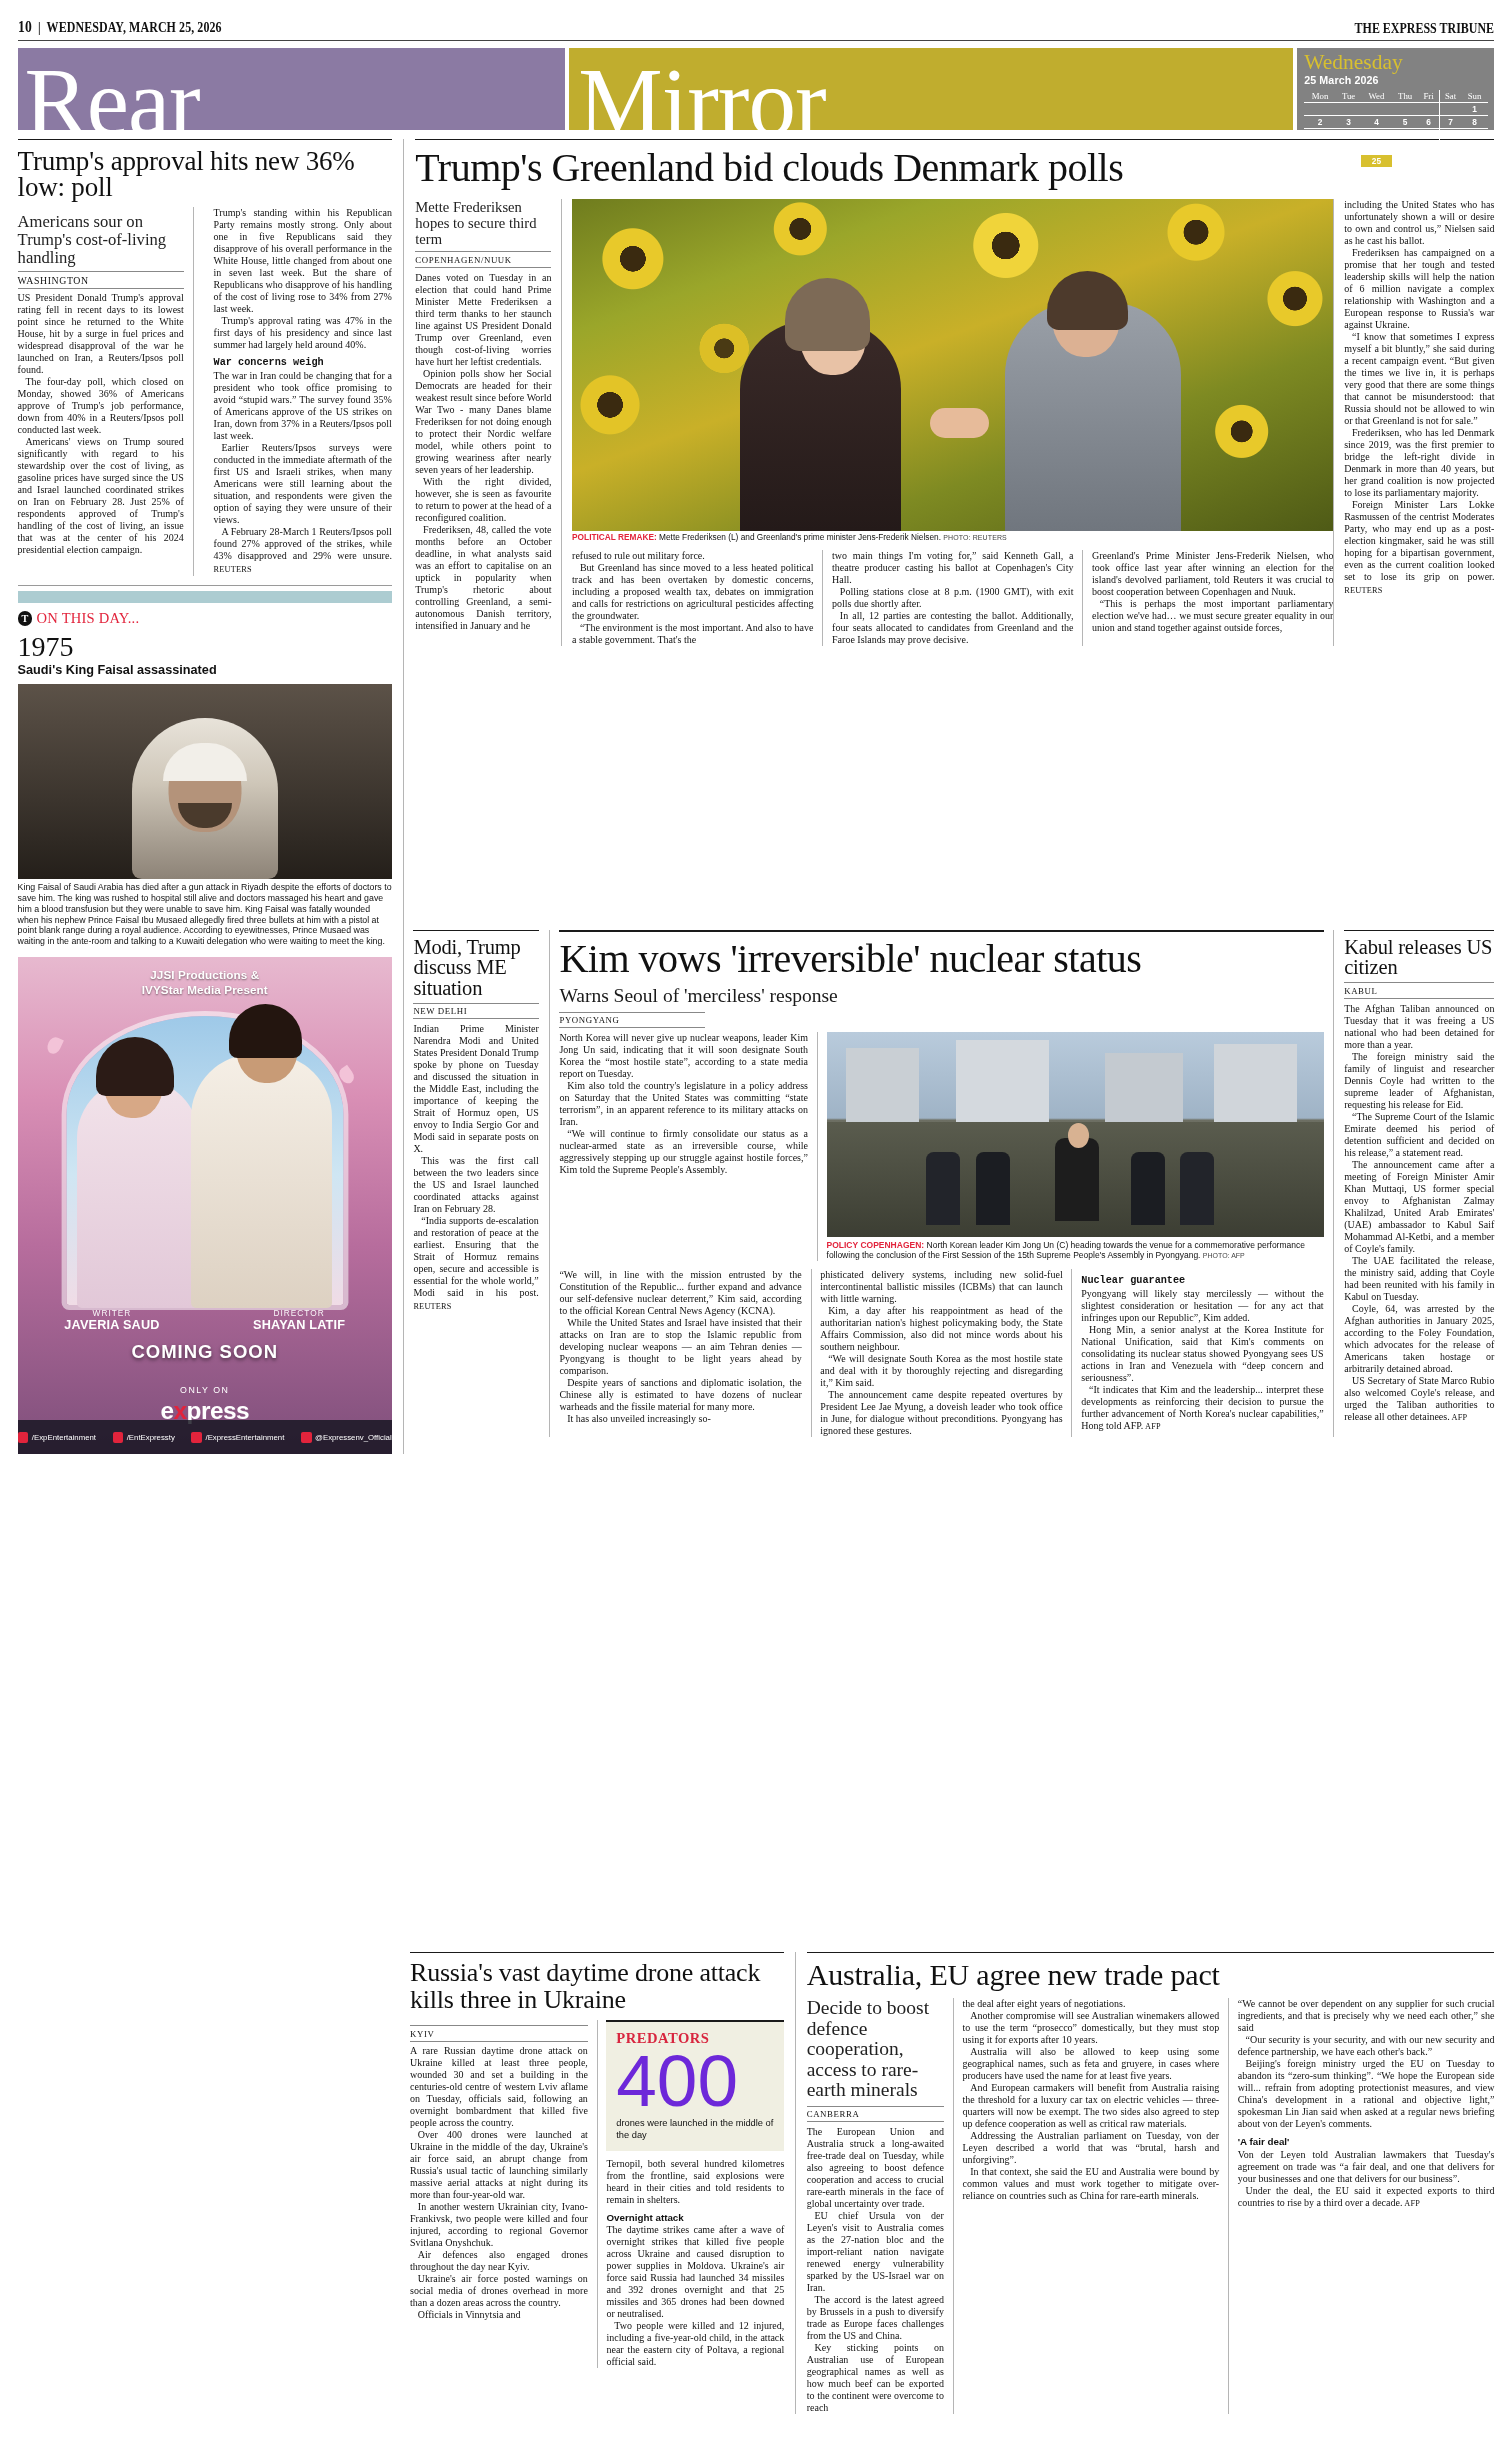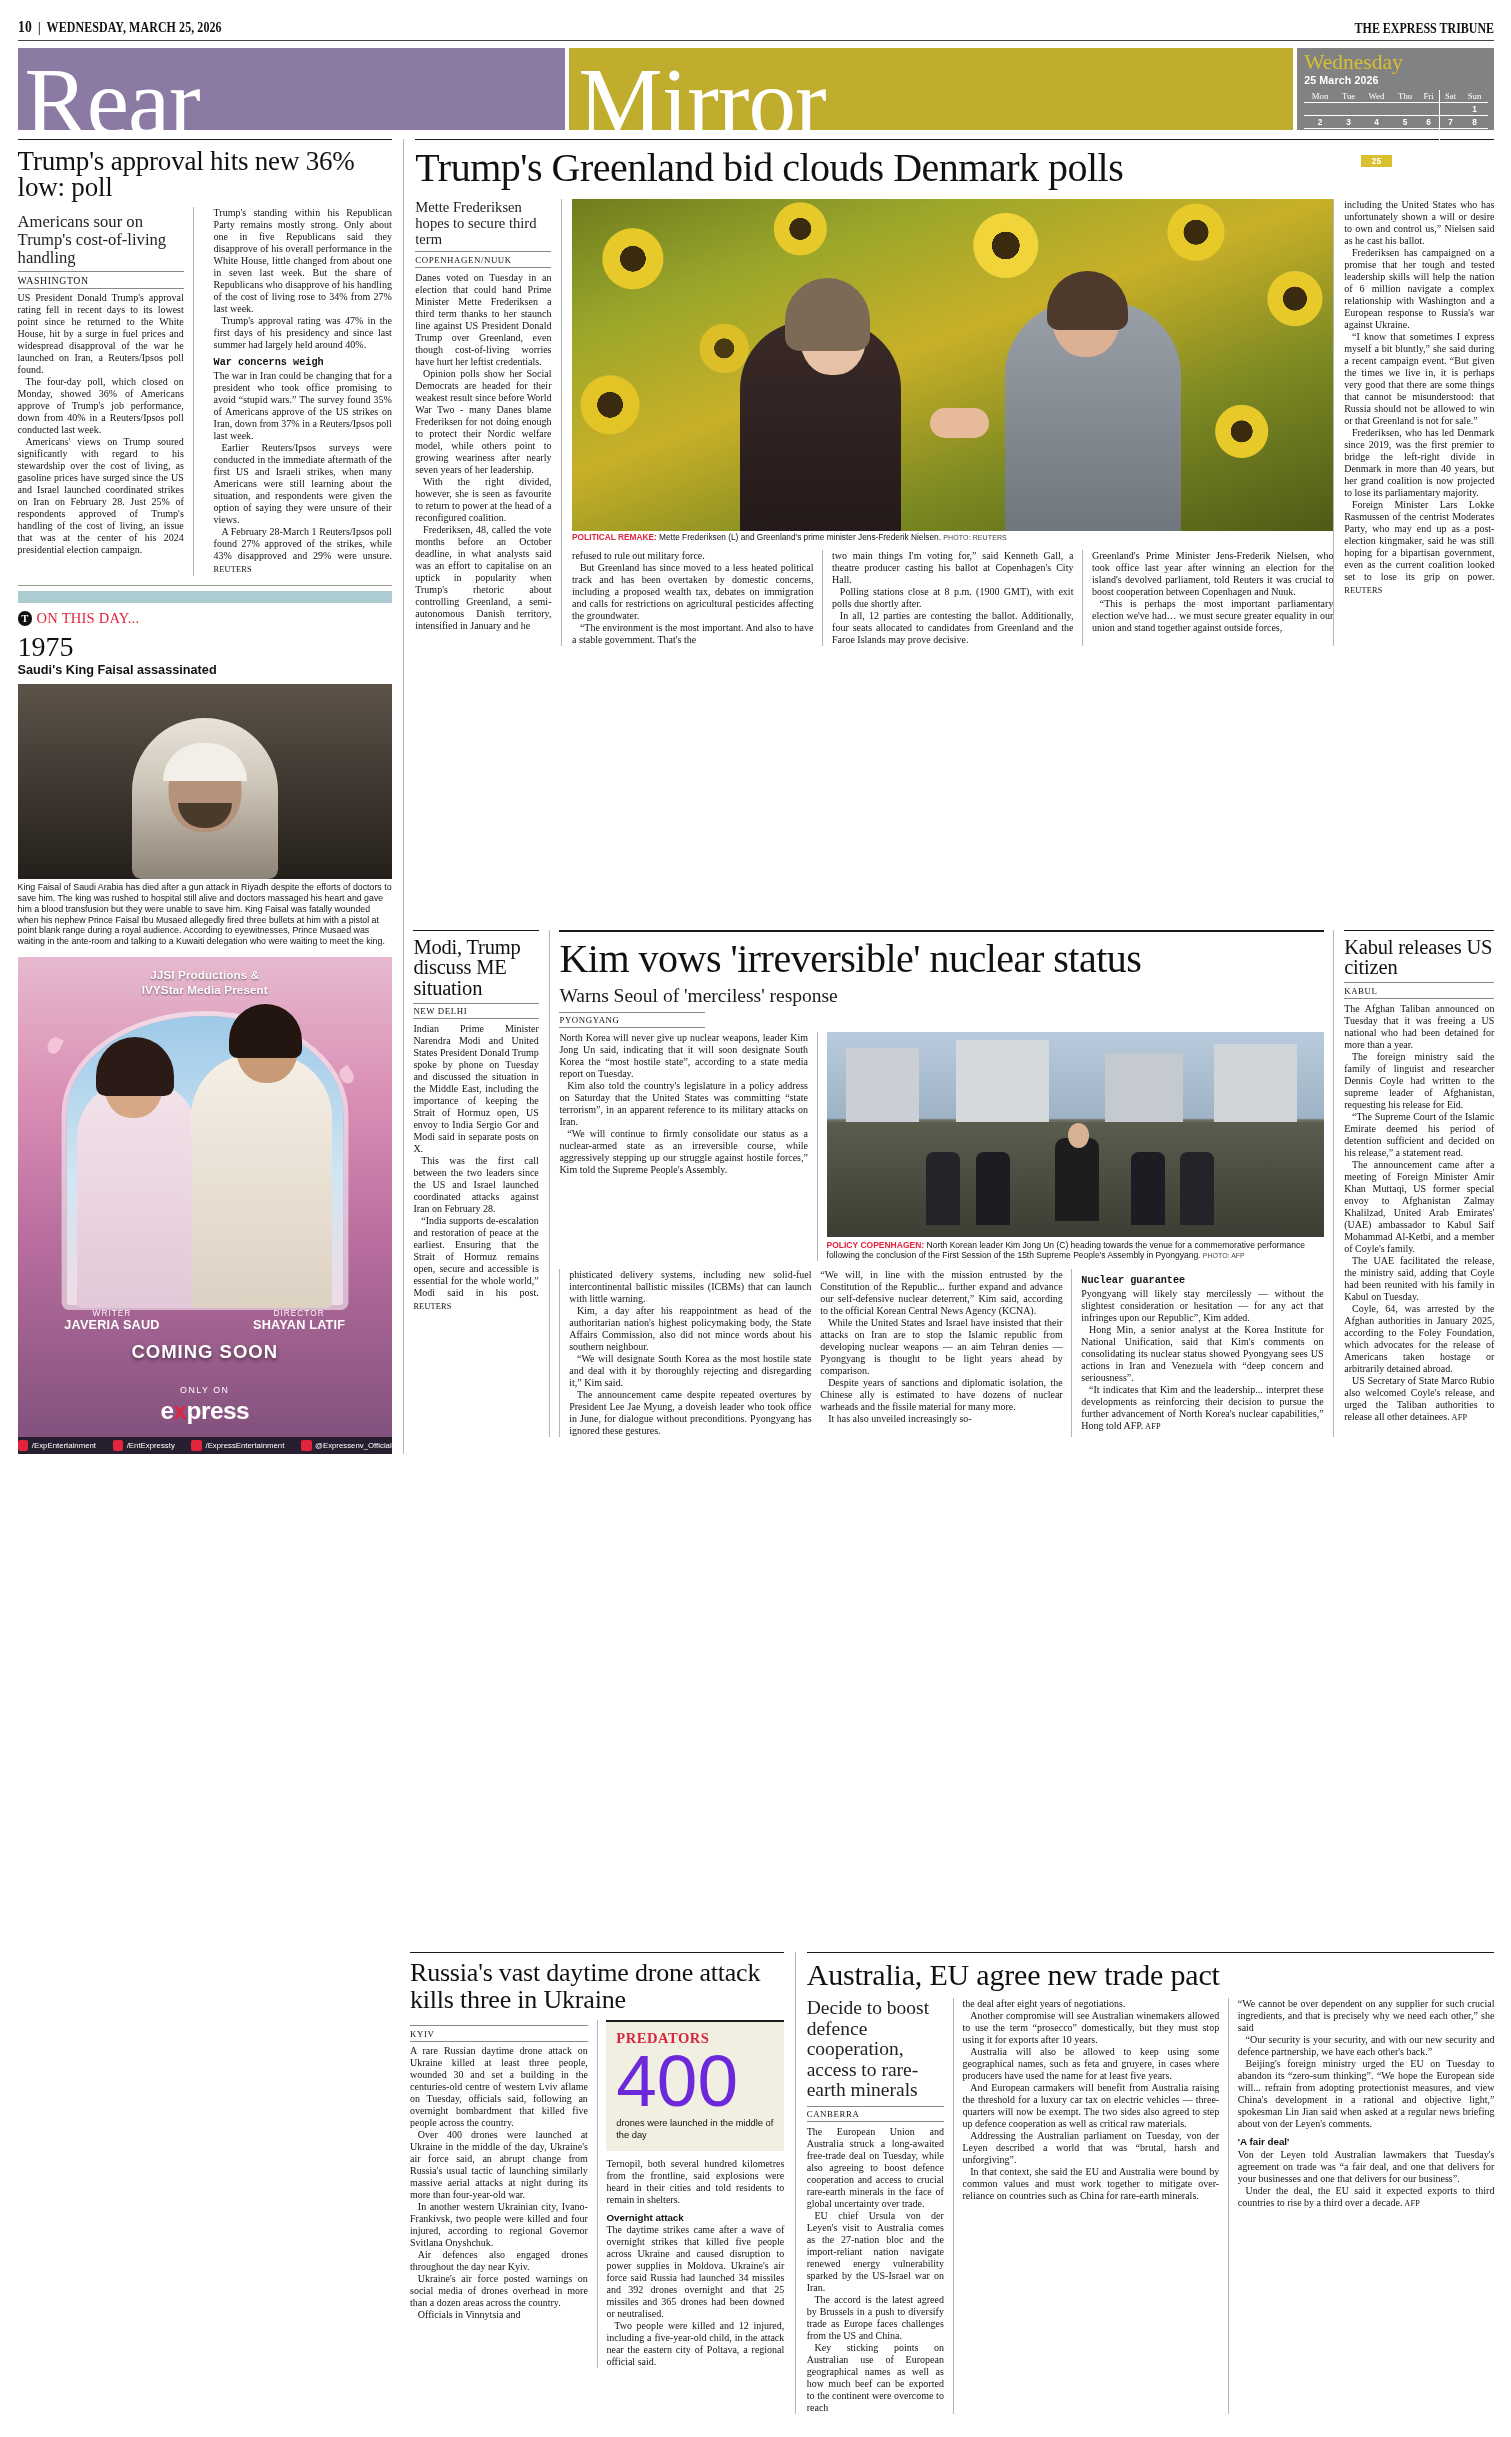--- a/index.html
+++ b/index.html
@@ -118,21 +118,21 @@
     box-shadow:0 0 0 4.9px rgba(255,255,255,.55); z-index:2;}
   .ad-title { position:absolute; left:0; right:0; bottom:161px; text-align:center; font-family:"Liberation Serif",serif; color:#fff; font-size:73px; line-height:68px; text-shadow:0 2px 6.8px rgba(0,0,0,.45); z-index:7;}
   .ad-credits { position:absolute; left:0; right:0; bottom:122px; display:flex; justify-content:space-around; color:#fff; font-family:"Liberation Sans",sans-serif; z-index:7; }
   .ad-credits .lbl { font-size:8.3px; letter-spacing:1px; opacity:.95; }
   .ad-credits .nm { font-size:12.7px; font-weight:700; letter-spacing:0.2px; }
   .ad-coming { position:absolute; left:0; right:0; bottom:91px; text-align:center; color:#fff; font-family:"Liberation Sans",sans-serif; font-weight:700; font-size:18.5px; letter-spacing:1px; z-index:7; text-shadow:0 1.5px 3.9px rgba(0,0,0,.5);}
   .ad-only { position:absolute; left:0; right:0; bottom:59px; text-align:center; color:#fff; font-family:"Liberation Sans",sans-serif; font-size:8.8px; letter-spacing:1.5px; z-index:7;}
   .ad-logo { position:absolute; left:0; right:0; bottom:29px; text-align:center; z-index:7; }
   .ad-logo .ex { font-family:"Liberation Sans",sans-serif; font-weight:700; font-size:24.4px; color:#fff; letter-spacing:-0.5px;}
   .ad-logo .ex .r { color:#e2243c; }
-  .ad-foot { position:absolute; left:0; right:0; bottom:0; height:17px; background:rgba(20,20,30,.82); display:flex; align-items:center; justify-content:center; gap:16.6px; color:#fff; font-family:"Liberation Sans",sans-serif; font-size:7.8px; z-index:8;}
+  .ad-foot { position:absolute; left:0; right:0; bottom:0; height:34px; background:rgba(20,20,30,.82); display:flex; align-items:center; justify-content:center; gap:16.6px; color:#fff; font-family:"Liberation Sans",sans-serif; font-size:7.8px; z-index:8;}
   .ad-foot span { display:flex; align-items:center; gap:3.4px;}
   .soc { width:10.7px;height:10.7px;border-radius:2px;background:#e2243c; display:inline-block;}
 
   
   .predbox { background:#f0efe2; border-top:2.9px solid #1a1a1a; padding:7.8px 9.8px 9.8px 9.8px; }
   .pred-kicker { color:#d8263f; font-family:"Liberation Serif",serif; font-variant:small-caps; font-weight:700; font-size:14.6px; letter-spacing:0.5px;}
   .pred-num { font-family:Liberation Sans, sans-serif; font-size:73px; line-height:68px; color:#6d28d9; }
   .pred-txt { font-family:"Liberation Sans",sans-serif; font-size:9.3px; line-height:11.7px; margin-top:2.9px;}
 
   
@@ -460,31 +460,31 @@
           </div>
           <div class="stmt">
             <b>POLICY COPENHAGEN:</b>
             <span>North Korean leader Kim Jong Un (C) heading towards the venue for a commemorative performance following the conclusion of the First Session of the 15th Supreme People's Assembly in Pyongyang.</span>
             <span class="credit small-caps" style="font-size:7px;color:#444;">PHOTO: AFP</span>
           </div>
         </div>
       </div>
 
       <div style="display:flex;margin-top:7.8px;">
+        <div style="flex:1 1 0;padding-right:8.8px;" id="kim-col1b">
+            <p class="body">“We will, in line with the mission entrusted by the Constitution of the Republic... further expand and advance our self-defensive nuclear deterrent,” Kim said, according to the official Korean Central News Agency (KCNA).</p>
+            <p class="body">While the United States and Israel have insisted that their attacks on Iran are to stop the Islamic republic from developing nuclear weapons — an aim Tehran denies — Pyongyang is thought to be light years ahead by comparison.</p>
+            <p class="body">Despite years of sanctions and diplomatic isolation, the Chinese ally is estimated to have dozens of nuclear warheads and the fissile material for many more.</p>
+            <p class="body">It has also unveiled increasingly so-</p>
+          </div>
         <div style="flex:1 1 0;padding:0 8.8px;border-left:0.6px solid #b5b5b5;" id="kim-col2">
             <p class="body">phisticated delivery systems, including new solid-fuel intercontinental ballistic missiles (ICBMs) that can launch with little warning.</p>
             <p class="body">Kim, a day after his reappointment as head of the authoritarian nation's highest policymaking body, the State Affairs Commission, also did not mince words about his southern neighbour.</p>
             <p class="body">“We will designate South Korea as the most hostile state and deal with it by thoroughly rejecting and disregarding it,” Kim said.</p>
             <p class="body">The announcement came despite repeated overtures by President Lee Jae Myung, a doveish leader who took office in June, for dialogue without preconditions. Pyongyang has ignored these gestures.</p>
-          </div>
-        <div style="flex:1 1 0;padding-right:8.8px;" id="kim-col1b">
-            <p class="body">“We will, in line with the mission entrusted by the Constitution of the Republic... further expand and advance our self-defensive nuclear deterrent,” Kim said, according to the official Korean Central News Agency (KCNA).</p>
-            <p class="body">While the United States and Israel have insisted that their attacks on Iran are to stop the Islamic republic from developing nuclear weapons — an aim Tehran denies — Pyongyang is thought to be light years ahead by comparison.</p>
-            <p class="body">Despite years of sanctions and diplomatic isolation, the Chinese ally is estimated to have dozens of nuclear warheads and the fissile material for many more.</p>
-            <p class="body">It has also unveiled increasingly so-</p>
           </div>
         <div style="flex:1 1 0;padding-left:8.8px;border-left:0.6px solid #b5b5b5;">
           <div id="kim-col3-top"></div>
           <div class="subhead">Nuclear guarantee</div>
           <div id="kim-col3">
               <p class="body">Pyongyang will likely stay mercilessly — without the slightest consideration or hesitation — for any act that infringes upon our Republic”, Kim added.</p>
               <p class="body">Hong Min, a senior analyst at the Korea Institute for National Unification, said that Kim's comments on consolidating its nuclear status showed Pyongyang sees US actions in Iran and Venezuela with “deep concern and seriousness”.</p>
               <p class="body">“It indicates that Kim and the leadership... interpret these developments as reinforcing their decision to pursue the further advancement of North Korea's nuclear capabilities,” Hong told AFP.<span class="agency"> AFP</span></p>
             </div>
         </div>

